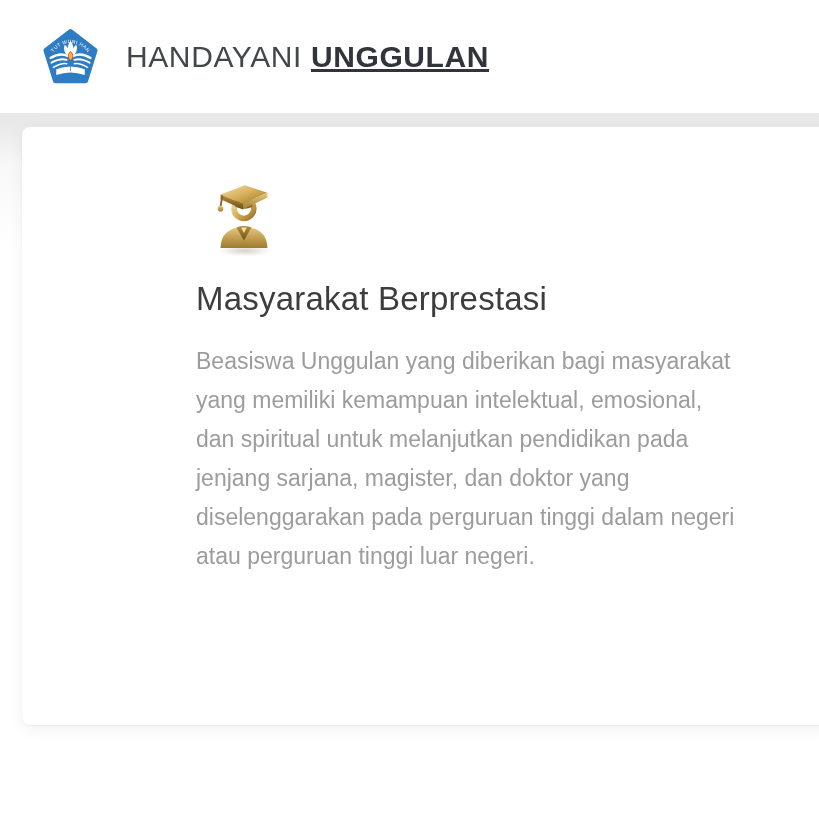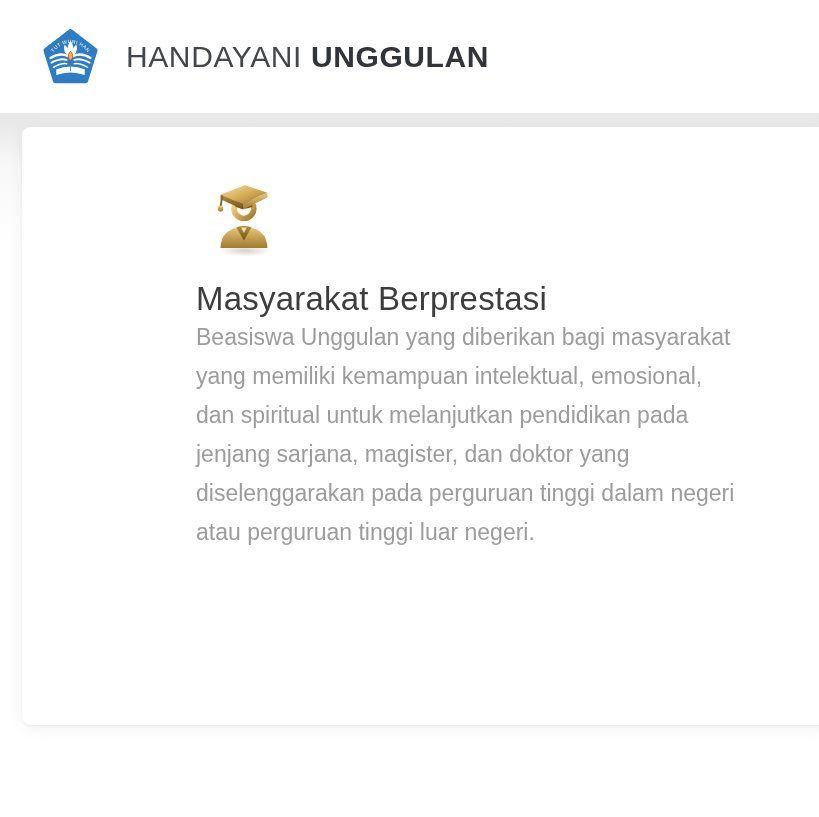--- a/index.html
+++ b/index.html
@@ -19,21 +19,21 @@
     padding-left: 42px;
   }
   .brand-logo { width: 57px; height: 58px; flex: 0 0 auto; }
   .brand-title {
     margin-left: 27px;
     font-size: 30px;
     letter-spacing: 0.6px;
     color: #43464a;
     white-space: nowrap;
   }
-  .brand-title .bold { font-weight: 700; color: #31343a; }
+  .brand-title .bold { font-weight: 700; color: #31343a; text-decoration: underline; }
 
   
   .content {
     height: 772px;
     background: linear-gradient(180deg, #e8e8e8 0px, #e9e9e9 12px, #f8f8f8 52px, #ffffff 135px);
   }
   .card {
     position: relative;
     margin-left: 22px;
     margin-right: -14px;
@@ -46,20 +46,21 @@
   }
   .card-icon { margin-left: 17px; width: 60px; height: 80px; display: block; }
   .card-title {
     margin-top: 22px;
     font-size: 33px;
     font-weight: 400;
     color: #3d3d3d;
     letter-spacing: 0.2px;
   }
   .card-desc {
+    margin-top: 24px;
     max-width: 545px;
     font-size: 23px;
     line-height: 39px;
     color: #9c9c9c;
   }
 </style>
 </head>
 <body>
 
 <div class="header">

